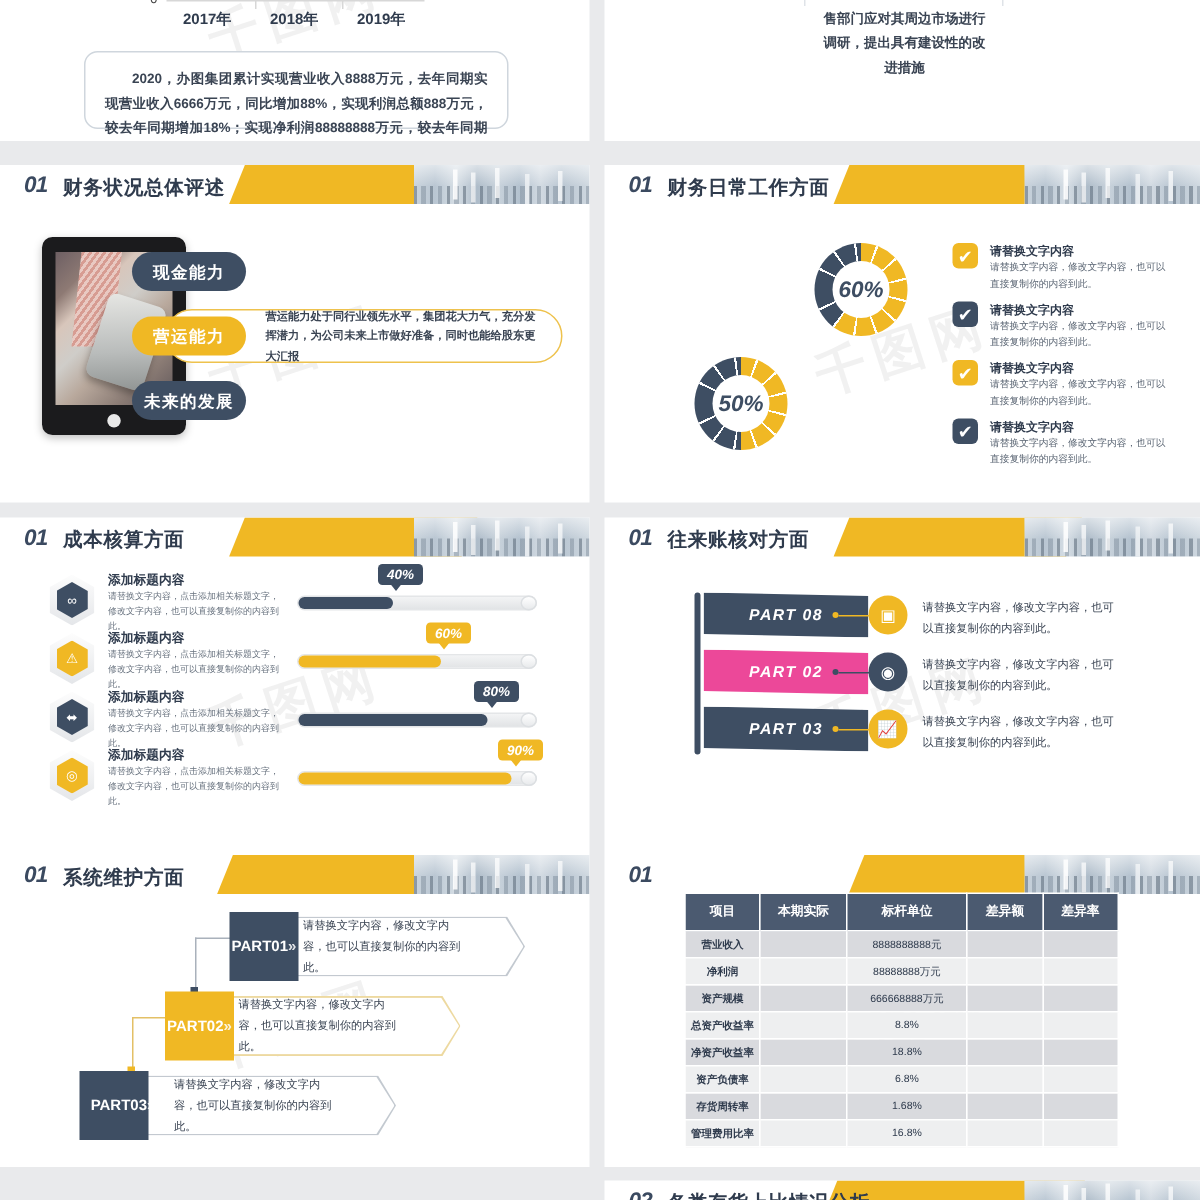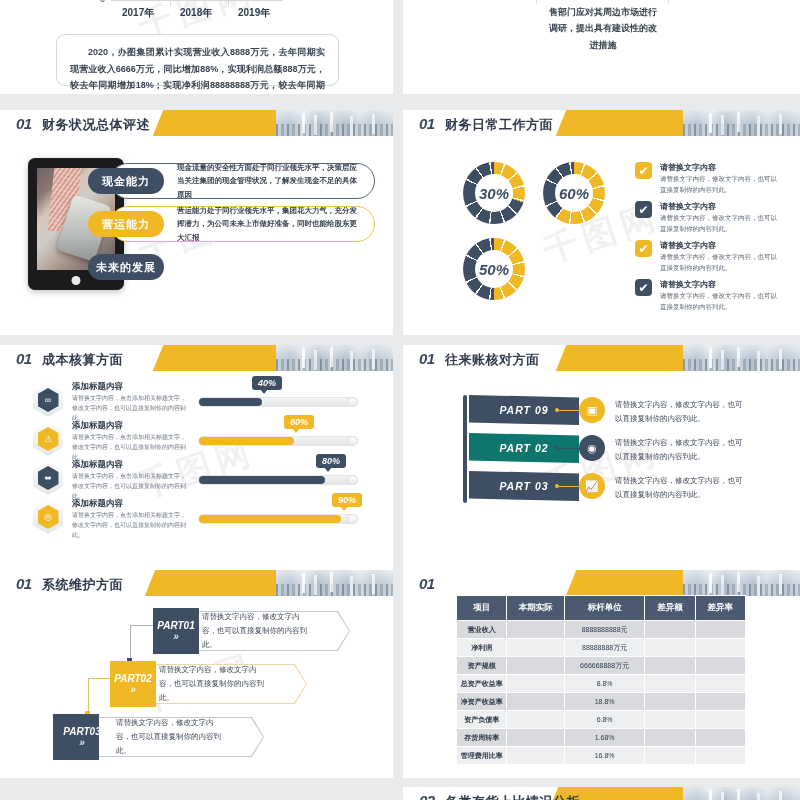--- a/index.html
+++ b/index.html
@@ -199,37 +199,37 @@
 
   
   .flagpole { position:absolute; width:4px; background:#3e4e63; border-radius:2px; }
   .flag {
     position:absolute; height:30px; display:flex; align-items:center;
     justify-content:center; color:#fff; font-size:10.5px; font-weight:bold;
     font-style:italic; letter-spacing:1px;
     clip-path:polygon(0 0,100% 8%,100% 100%,0 92%);
   }
   .flag.dark { background:#3e4e63; }
-  .flag.gold { background:#0f766e; }
+  .flag.gold { background:#ec4899; }
   .fcirc {
     position:absolute; width:26px; height:26px; border-radius:50%;
     display:flex; align-items:center; justify-content:center;
     color:#fff; font-size:11px;
   }
   .fcirc.gold { background:#f0b824; }
   .fcirc.dark { background:#3e4e63; }
   .fline { position:absolute; height:1px; }
   .fdot { position:absolute; width:4px; height:4px; border-radius:50%; }
   .ftxt { position:absolute; font-size:7.5px; line-height:1.9; color:#3a4453; width:128px; }
 
   
   .sq {
     position:absolute; width:46px; height:46px;
-    display:flex; flex-direction:column; align-items:center; justify-content:center;
-    color:#fff; font-size:10px; font-weight:bold; font-style:italic;
+    display:flex; flex-direction:row; align-items:center; justify-content:center;
+    color:#fff; font-size:10px; font-weight:bold; 
     z-index:3;
   }
   .sq.dark { background:#3e4e63; }
   .sq.gold { background:#f0b824; }
   .sq .chev { font-size:10px; line-height:1; margin-top:1px; opacity:.85; }
   .chevbox {
     position:absolute; height:40px;
     clip-path:polygon(0 0, calc(100% - 12px) 0, 100% 50%, calc(100% - 12px) 100%, 0 100%);
     display:flex; align-items:center;
   }
@@ -301,47 +301,39 @@
       <div class="sec-num">01</div>
       <div class="sec-title">财务状况总体评述</div>
     </div>
     <div class="wm">千图网</div>
 
     <div class="tablet" style="left:28px; top:48px; width:96px; height:132px;">
       <div class="screen"></div>
       <div class="home"></div>
     </div>
 
-    <div class="cap-box dark" style="left:110px; top:53px; width:265px; height:36px;">
-      <span>现金流量的安全性方面处于同行业领先水平，决策层应当关注集团的现金管理状况，了解发生现金不足的具体原因</span>
-    </div>
     <div class="pill dark" style="left:88px; top:58px; width:76px; height:26px;">现金能力</div>
 
     <div class="cap-box gold" style="left:110px; top:96px; width:265px; height:36px;">
       <span>营运能力处于同行业领先水平，集团花大力气，充分发挥潜力，为公司未来上市做好准备，同时也能给股东更大汇报</span>
     </div>
     <div class="pill gold" style="left:88px; top:101px; width:76px; height:26px;">营运能力</div>
 
     <div class="pill dark" style="left:88px; top:144px; width:76px; height:26px;">未来的发展</div>
   </div>
 
   <div class="slide right" style="top:110px; height:225px;">
     <div class="sec-head">
       <div class="sec-para" style="left:158px; width:155px;"></div>
       <div class="sec-city" style="left:280px; width:117px;"></div>
       <div class="sec-num">01</div>
       <div class="sec-title">财务日常工作方面</div>
     </div>
     <div class="wm">千图网</div>
 
-    <div class="donut" style="left:60px; top:52px; width:62px; height:62px;
-         background:conic-gradient(from 0deg, #f0b824 0deg 108deg, #3e4e63 108deg 360deg);">
-      <div class="seg-mask"></div>
-      <div class="hole" style="width:38px; height:38px;">30%</div>
-    </div>
     <div class="donut" style="left:140px; top:52px; width:62px; height:62px;
          background:conic-gradient(from 0deg, #f0b824 0deg 216deg, #3e4e63 216deg 360deg);">
       <div class="seg-mask"></div>
       <div class="hole" style="width:38px; height:38px;">60%</div>
     </div>
     <div class="donut" style="left:60px; top:128px; width:62px; height:62px;
          background:conic-gradient(from 0deg, #f0b824 0deg 180deg, #3e4e63 180deg 360deg);">
       <div class="seg-mask"></div>
       <div class="hole" style="width:38px; height:38px;">50%</div>
     </div>
@@ -421,21 +413,21 @@
     <div class="sec-head">
       <div class="sec-para" style="left:158px; width:155px;"></div>
       <div class="sec-city" style="left:280px; width:117px;"></div>
       <div class="sec-num">01</div>
       <div class="sec-title">往来账核对方面</div>
     </div>
     <div class="wm">千图网</div>
 
     <div class="flagpole" style="left:60px; top:50px; height:108px;"></div>
 
-    <div class="flag dark" style="left:66px; top:50px; width:110px;">PART 09</div>
+    <div class="flag dark" style="left:66px; top:50px; width:110px;">PART 08</div>
     <div class="fdot" style="left:152px; top:63px; background:#f0b824;"></div>
     <div class="fline" style="left:156px; top:65px; width:24px; background:#f0b824;"></div>
     <div class="fcirc gold" style="left:176px; top:52px;">▣</div>
     <div class="ftxt" style="left:212px; top:53px;">请替换文字内容，修改文字内容，也可以直接复制你的内容到此。</div>
 
     <div class="flag gold" style="left:66px; top:88px; width:110px;">PART 02</div>
     <div class="fdot" style="left:152px; top:101px; background:#3e4e63;"></div>
     <div class="fline" style="left:156px; top:103px; width:24px; background:#3e4e63;"></div>
     <div class="fcirc dark" style="left:176px; top:90px;">◉</div>
     <div class="ftxt" style="left:212px; top:91px;">请替换文字内容，修改文字内容，也可以直接复制你的内容到此。</div>

